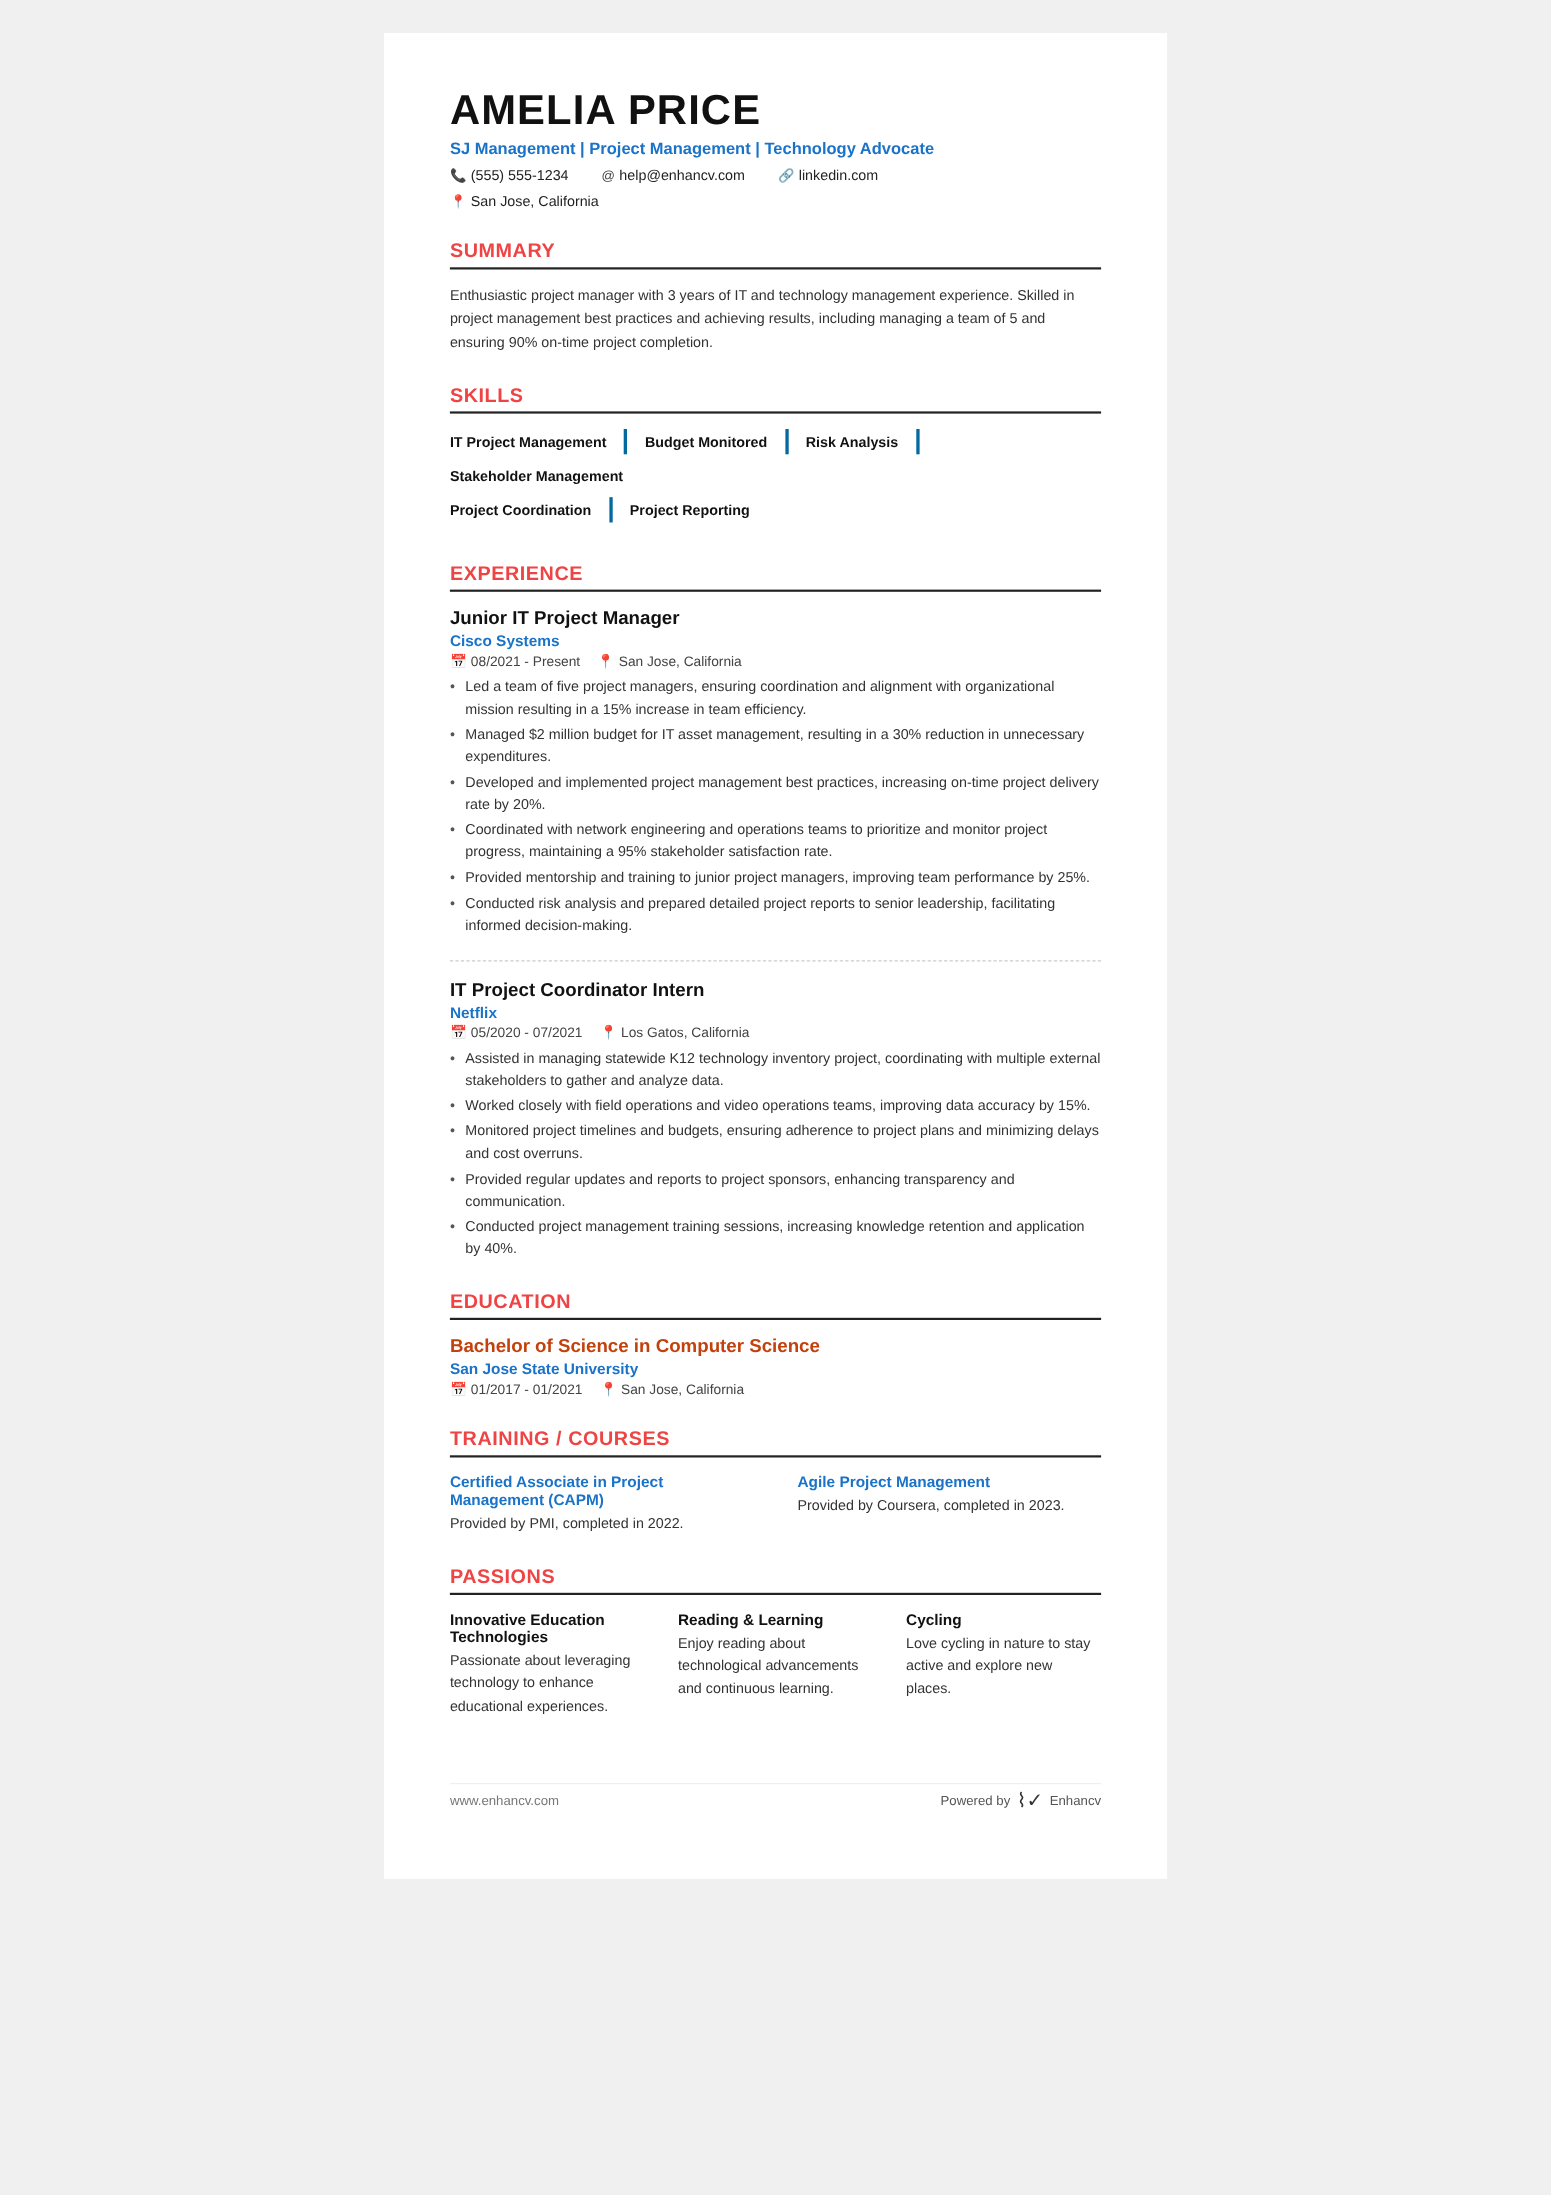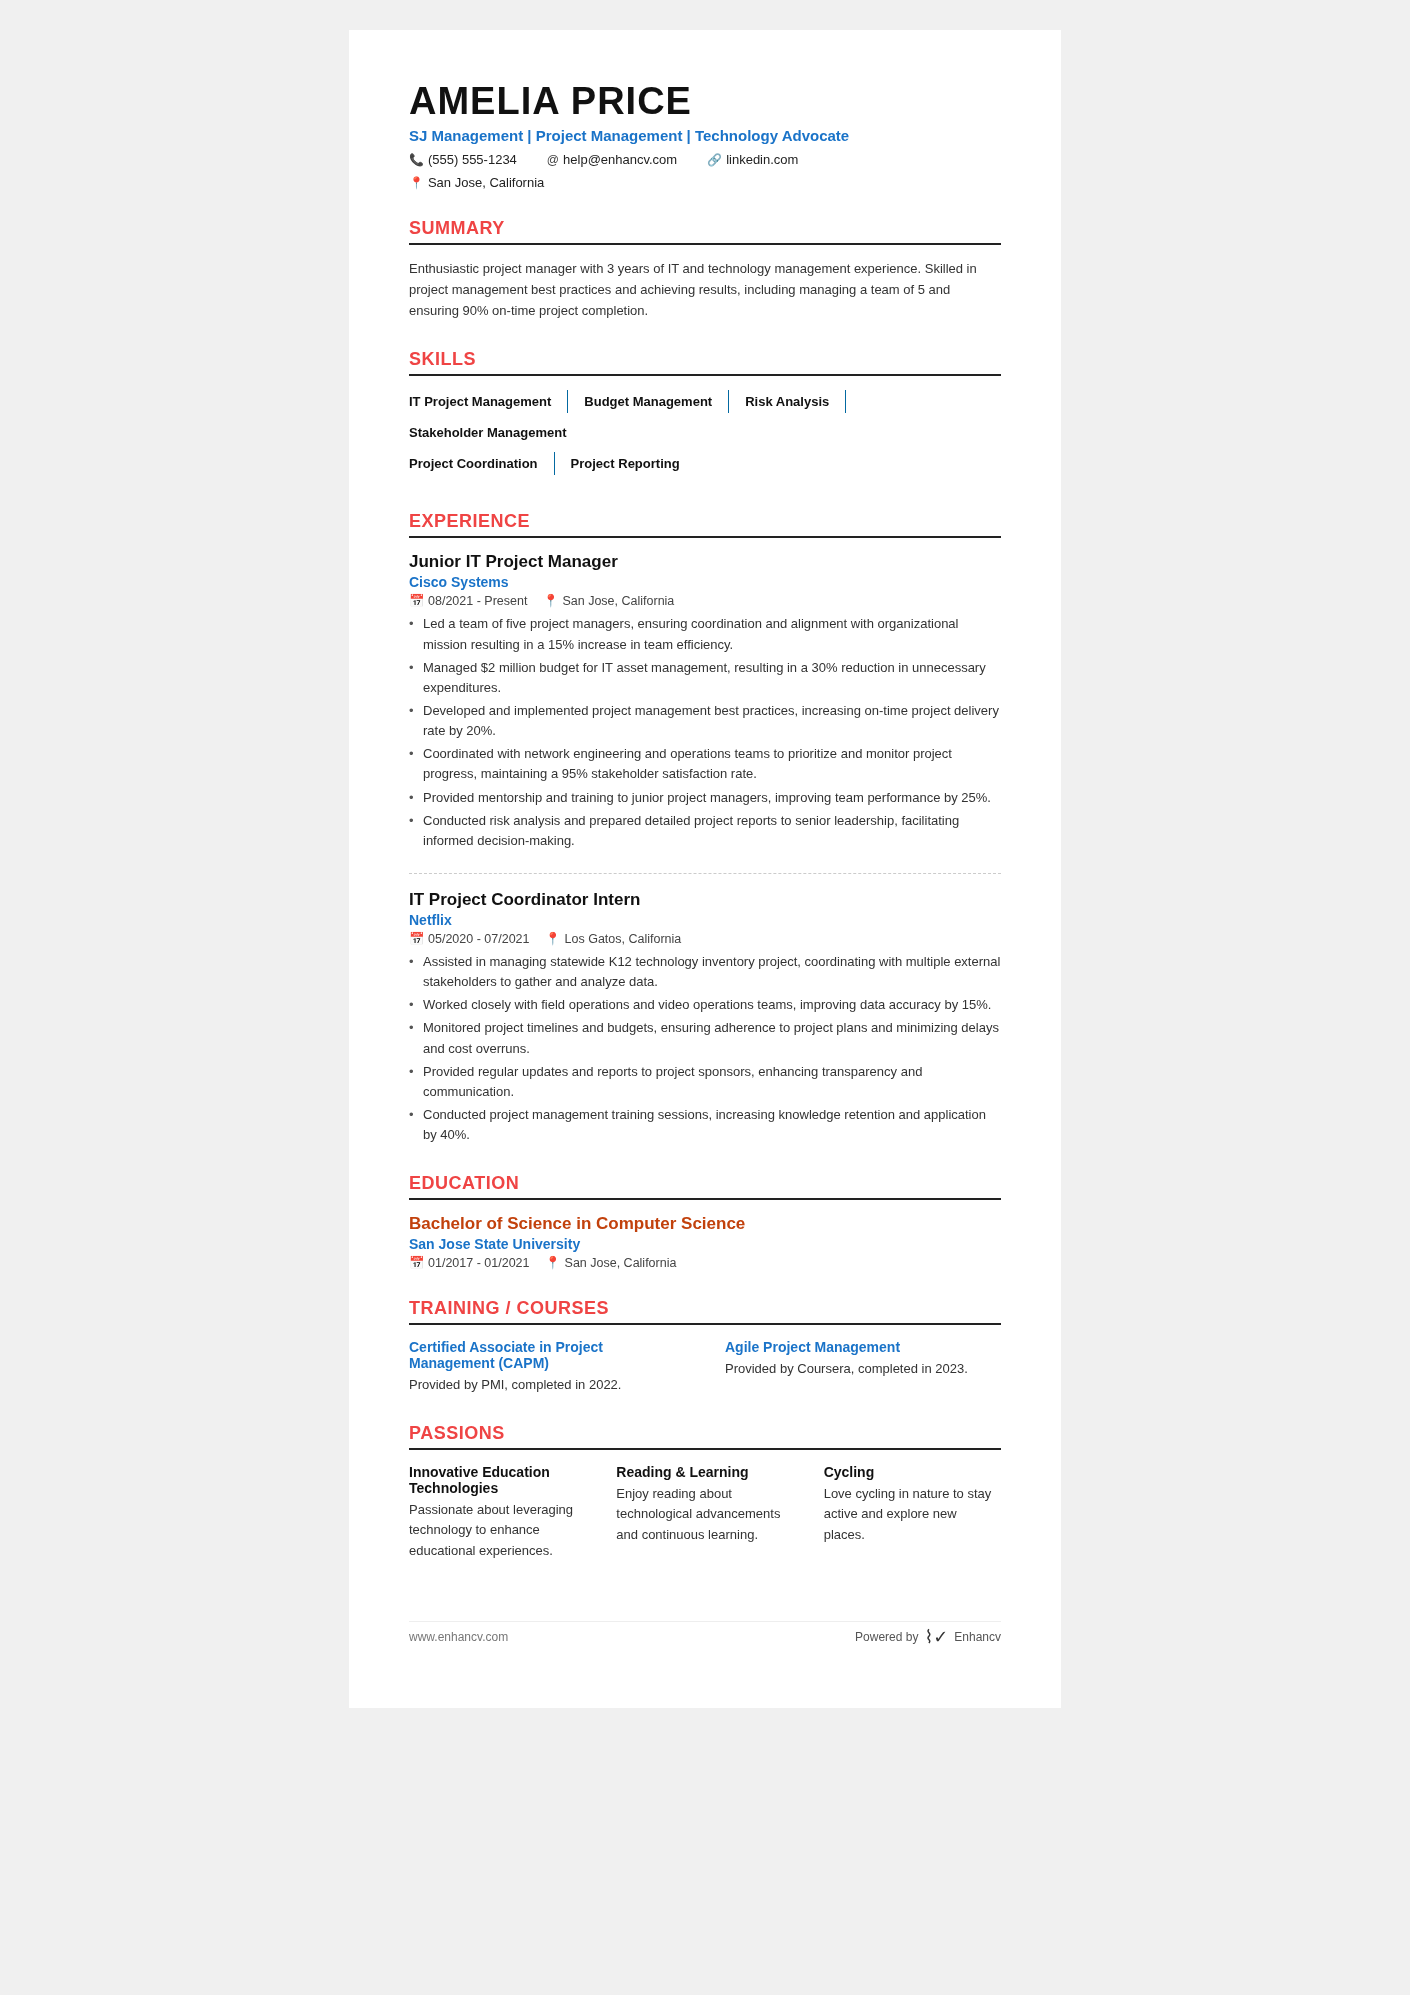--- a/index.html
+++ b/index.html
@@ -62,21 +62,21 @@
     }
     .summary-text {
       font-size: 13px;
       color: #333;
       line-height: 1.6;
     }
     .skill-item {
       font-size: 13px;
       font-weight: 700;
       color: #111;
-      border-right: 1px solid #0369a1;
+      border-right: 3px solid #0369a1;
       padding: 4px 16px 4px 0;
       margin-right: 16px;
       margin-bottom: 8px;
     }
     .skill-item:last-child {
       border-right: none;
     }
     .skills-row {
       display: flex;
       flex-wrap: wrap;
@@ -240,21 +240,21 @@
 
   <div class="section">
     <div class="section-title">SUMMARY</div>
     <p class="summary-text">Enthusiastic project manager with 3 years of IT and technology management experience. Skilled in project management best practices and achieving results, including managing a team of 5 and ensuring 90% on-time project completion.</p>
   </div>
 
   <div class="section">
     <div class="section-title">SKILLS</div>
     <div class="skills-row">
       <span class="skill-item">IT Project Management</span>
-      <span class="skill-item">Budget Management</span>
+      <span class="skill-item">Budget Monitored</span>
       <span class="skill-item">Risk Analysis</span>
       <span class="skill-item">Stakeholder Management</span>
     </div>
     <div class="skills-row">
       <span class="skill-item">Project Coordination</span>
       <span class="skill-item">Project Reporting</span>
     </div>
   </div>
 
   <div class="section">

